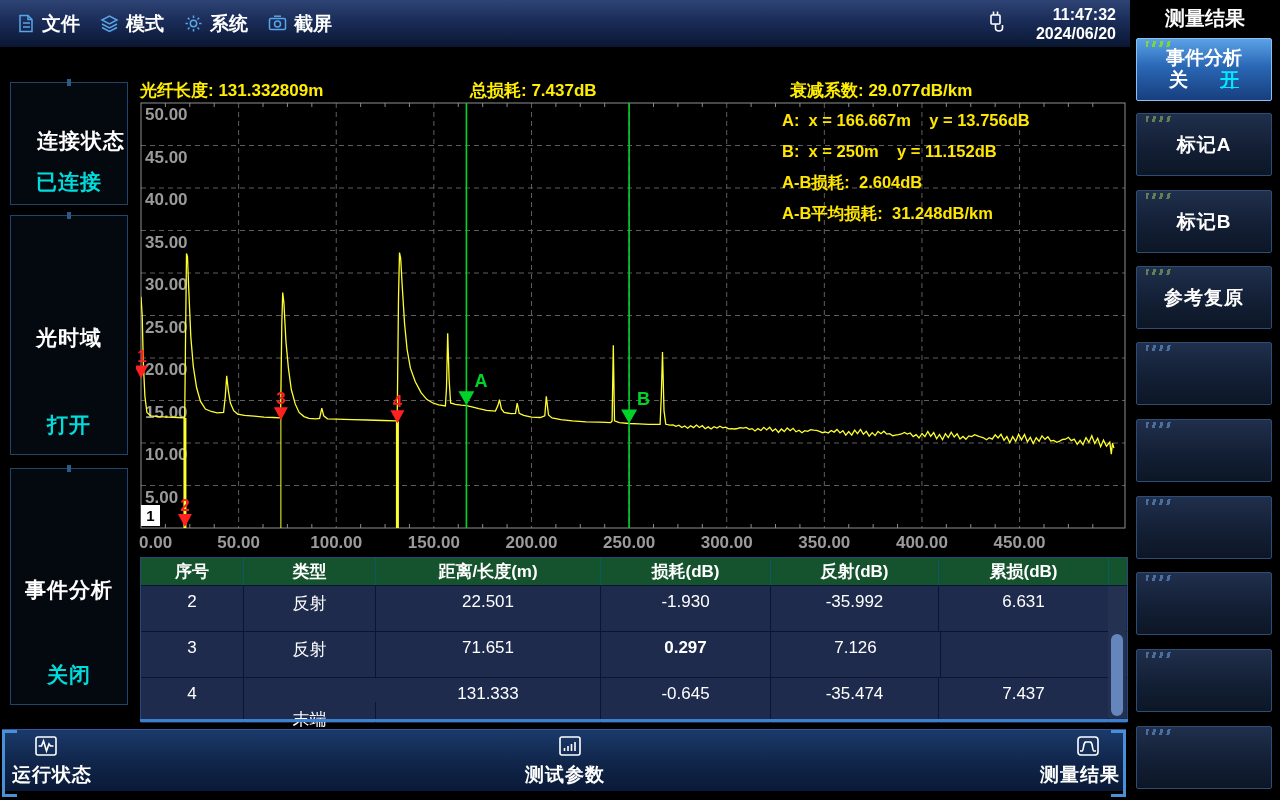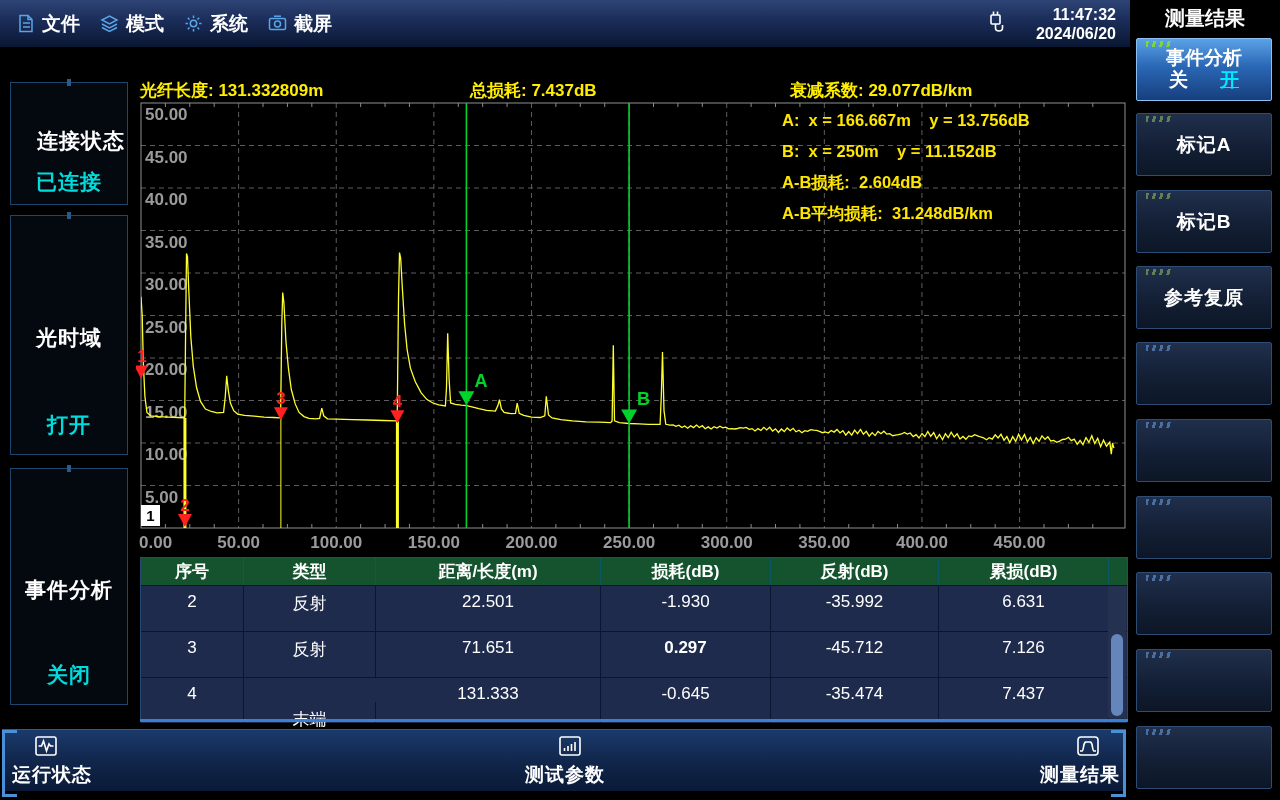--- a/index.html
+++ b/index.html
@@ -372,21 +372,20 @@
           <div class="ev-cell" style="width: 225px;">22.501</div>
           <div class="ev-cell" style="width: 170px;">-1.930</div>
           <div class="ev-cell" style="width: 168px;">-35.992</div>
           <div class="ev-cell" style="width: 170px;">6.631</div>
         </div>
         <div class="ev-row">
           <div class="ev-cell" style="width: 103px;">3</div>
           <div class="ev-cell" style="width: 132px;">反射</div>
           <div class="ev-cell" style="width: 225px;">71.651</div>
           <div class="ev-cell" style="width: 170px; font-weight: bold;">0.297</div>
-          <div class="ev-cell" style="width: 168px;">-45.712</div>
           <div class="ev-cell" style="width: 170px;">7.126</div>
         </div>
         <div class="ev-row">
           <div class="ev-cell" style="width: 103px;">4</div>
           <div class="ev-cell" style="width: 132px; margin-top: 24px;">末端</div>
           <div class="ev-cell" style="width: 225px;">131.333</div>
           <div class="ev-cell" style="width: 170px;">-0.645</div>
           <div class="ev-cell" style="width: 168px;">-35.474</div>
           <div class="ev-cell" style="width: 170px;">7.437</div>
         </div>

